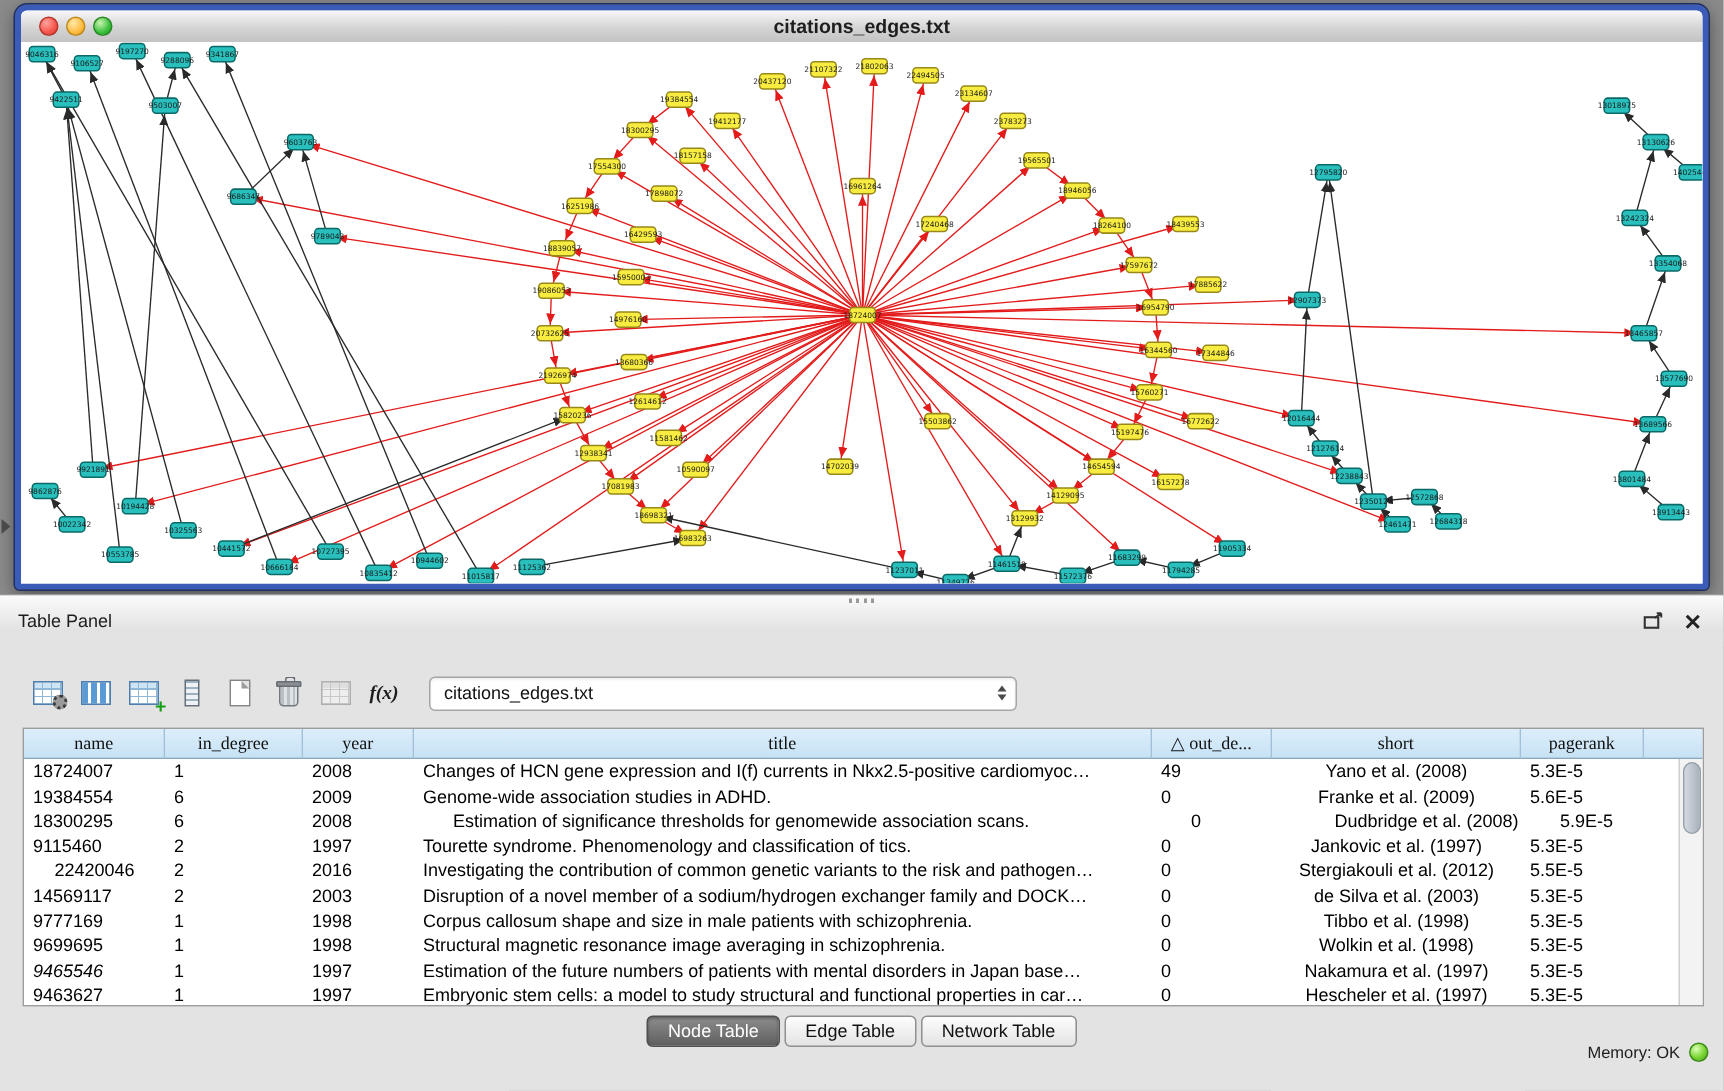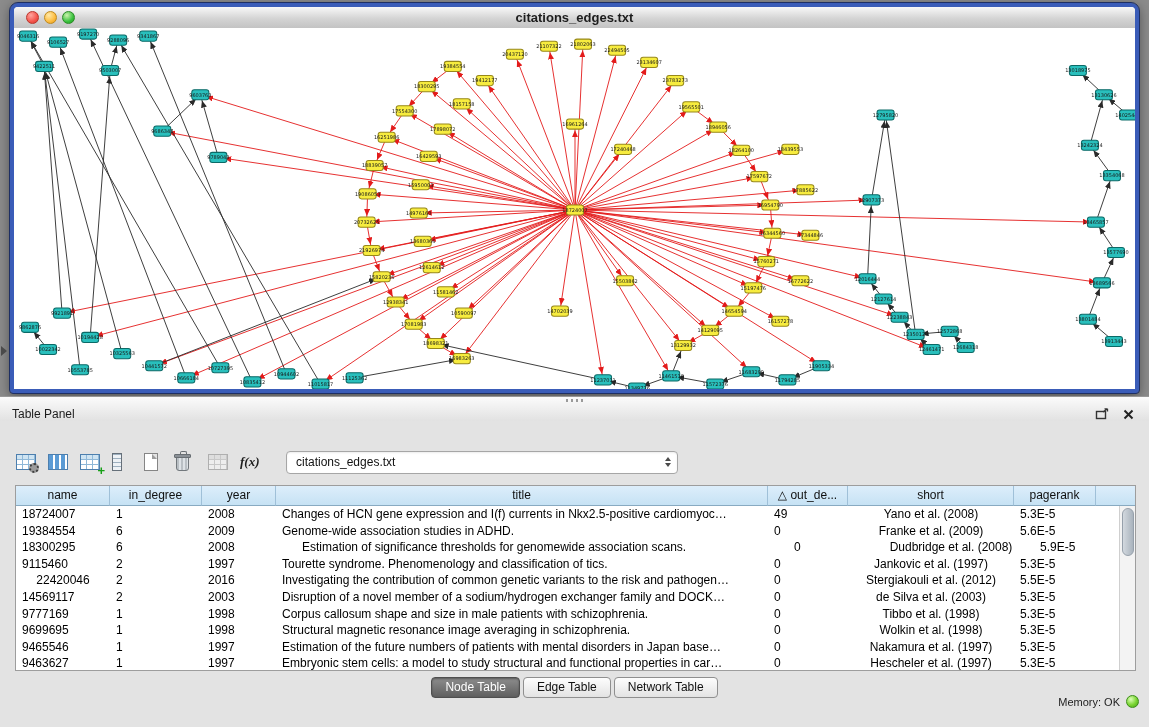--- a/index.html
+++ b/index.html
@@ -33,21 +33,21 @@
   .table-panel{position:absolute;top:396px;left:0;width:1149px;height:331px;background:#dcdcdc;border-top:1px solid #979797;}
   .panel-grip{position:absolute;top:2px;left:566px;width:18px;height:3px;z-index:5;
     background:repeating-linear-gradient(90deg,#9a9a9a 0 2px,transparent 2px 5px);}
   .panel-header{height:24px;background:linear-gradient(#fbfbfb,#d7d7d7);border-bottom:1px solid #b0b0b0;
     display:flex;align-items:center;padding:17px 12px;font-size:12px;color:#1c1c1c;box-sizing:border-box;}
   .panel-header .spacer{flex:1;}
   .ph-icon{display:flex;align-items:center;justify-content:center;width:18px;height:16px;margin-left:8px;cursor:default;}
   .panel-body{position:absolute;top:24px;left:0;right:0;bottom:0;background:#e3e3e3;}
   
   .toolbar{position:absolute;top:26px;left:16px;right:16px;height:30px;display:flex;align-items:center;}
-  .tb-btn{width:32px;height:28px;border:none;background:transparent;display:flex;align-items:center;justify-content:flex-start;padding:0;}
+  .tb-btn{width:32px;height:28px;border:none;background:transparent;display:flex;align-items:center;justify-content:center;padding:0;}
   .ico{position:relative;display:inline-block;}
   .table-options-icon,.import-table-icon{width:18px;height:14px;border:1px solid #4d7fae;
     background:repeating-linear-gradient(90deg,transparent 0 5px,#8fb8d8 5px 6px),
                repeating-linear-gradient(0deg,transparent 0 4px,#8fb8d8 4px 5px),
                linear-gradient(#cfe4f2 0 4px,#fff 4px);}
   .table-options-icon::after{content:"";position:absolute;right:-4px;bottom:-4px;width:6px;height:6px;border-radius:50%;
     background:#9b9b9b;border:2px dotted #3d3d3d;}
   .show-columns-icon{width:18px;height:14px;border:1px solid #4d7fae;
     background:repeating-linear-gradient(90deg,#5b9bd5 0 4px,#fff 4px 6px);}
   .import-table-icon::after{content:"+";position:absolute;right:-6px;bottom:-9px;color:#17a017;
@@ -74,21 +74,21 @@
   .combo-arrows{margin-left:auto;display:flex;flex-direction:column;align-items:center;gap:2px;padding-left:6px;}
   .combo-arrows i{display:block;width:0;height:0;border-left:3.5px solid transparent;border-right:3.5px solid transparent;}
   .combo-arrows .up{border-bottom:4px solid #4a4a4a;}
   .combo-arrows .down{border-top:4px solid #4a4a4a;}
   
   .table-wrap{position:absolute;top:64px;left:15px;right:13px;bottom:57px;background:#fff;
     border:1px solid #9d9d9d;overflow:hidden;}
   .thead{display:flex;height:20px;}
   .th{box-sizing:border-box;height:20px;line-height:19px;font-size:12px;color:#101010;text-align:center;
     background:linear-gradient(#ddeefb,#c6e2f4);border-right:1px solid #9fc0d8;border-bottom:1px solid #88aac1;
-    white-space:nowrap;overflow:hidden;}
+    white-space:nowrap;overflow:hidden;font-family:Liberation Serif, serif;}
   .th.filler{flex:1;border-right:none;}
   .tbody{position:relative;}
   .tr{display:flex;height:16.6px;background:#fff;}
   .td{box-sizing:border-box;padding:0 6px;font-size:12px;line-height:16.5px;color:#000;
     white-space:nowrap;overflow:hidden;}
   .td.c5{text-align:center;}
   .vscroll{position:absolute;top:20px;right:0;width:15px;bottom:0;background:#f3f3f3;border-left:1px solid #cfcfcf;}
   .vthumb{position:absolute;top:2px;left:2px;width:10px;height:46px;border-radius:6px;
     background:linear-gradient(90deg,#d3d9df,#a9b3bd);border:1px solid #96a0ab;}
   
@@ -788,21 +788,21 @@
           <div class="tr">
             <div class="td c0" style="width: 94px;">9699695</div>
             <div class="td c1" style="width: 92px;">1</div>
             <div class="td c2" style="width: 74px;">1998</div>
             <div class="td c3" style="width: 492px;">Structural magnetic resonance image averaging in schizophrenia.</div>
             <div class="td c4" style="width: 80px;">0</div>
             <div class="td c5" style="width: 166px;">Wolkin et al. (1998)</div>
             <div class="td c6" style="width: 82px;">5.3E-5</div>
           </div>
           <div class="tr">
-            <div class="td c0" style="width: 94px;">9465546</div>
+            <div class="td c0" style="width: 94px; font-style: italic;">9465546</div>
             <div class="td c1" style="width: 92px;">1</div>
             <div class="td c2" style="width: 74px;">1997</div>
             <div class="td c3" style="width: 492px;">Estimation of the future numbers of patients with mental disorders in Japan base…</div>
             <div class="td c4" style="width: 80px;">0</div>
             <div class="td c5" style="width: 166px;">Nakamura et al. (1997)</div>
             <div class="td c6" style="width: 82px;">5.3E-5</div>
           </div>
           <div class="tr">
             <div class="td c0" style="width: 94px;">9463627</div>
             <div class="td c1" style="width: 92px;">1</div>

